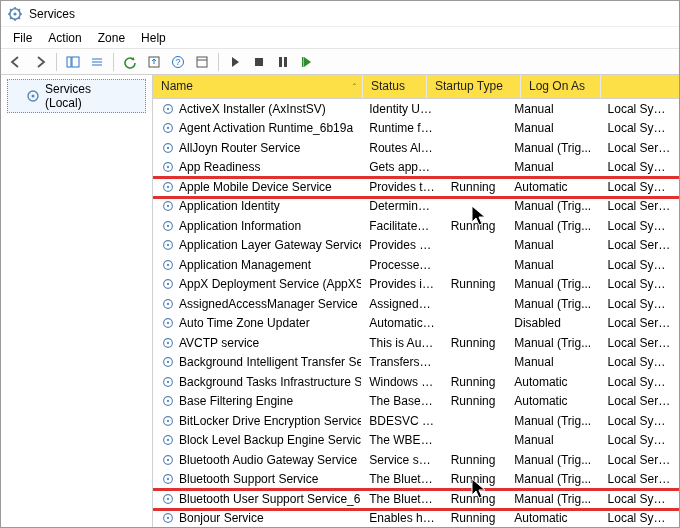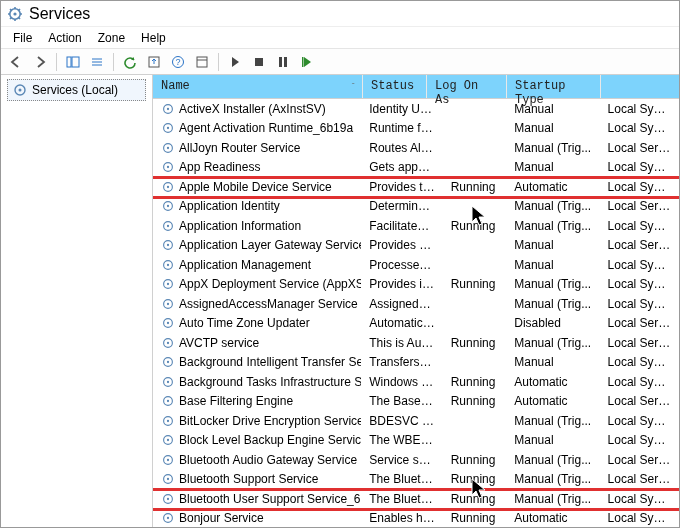--- a/index.html
+++ b/index.html
@@ -1,31 +1,31 @@
 <!DOCTYPE html>
 <html><head>
 <meta charset="utf-8">
 <style>
   * { box-sizing: border-box; }
   html, body { margin:0; padding:0; font-family: "Segoe UI", Tahoma, sans-serif; font-size:12px; color:#000; background:#fff; }
   .window { width:680px; height:528px; border:1px solid #999; overflow:hidden; position:relative; }
   .titlebar { height:26px; display:flex; align-items:center; padding:0 6px; border-bottom:1px solid #eee;}
   .titlebar .icon { width:16px; height:16px; margin-right:6px; }
-  .titlebar .title { font-size:16px; }
+  .titlebar .title { font-size:12px; }
   .menubar { height:22px; display:flex; align-items:center; padding:0 4px; border-bottom:1px solid #e5e5e5; }
   .menubar .item { padding:2px 8px; cursor:default; }
   .toolbar { height:26px; display:flex; align-items:center; padding:0 4px; gap:2px; border-bottom:1px solid #d0d0d0; background:#fdfdfd;}
   .tb-btn { width:22px; height:22px; display:flex; align-items:center; justify-content:center; border:1px solid transparent; cursor:default;}
   .tb-sep { width:1px; height:18px; background:#d0d0d0; margin:0 3px;}
   .body { display:flex; height:calc(100% - 26px - 22px - 26px); }
   .leftpane { width:152px; border-right:1px solid #d0d0d0; padding:4px 6px;}
-  .tree-item { display:flex; align-items:center; gap:4px; padding:2px 4px; background:#f0f6fd; border:1px dotted #888;}
+  .tree-item { display:flex; align-items:center; gap:4px; padding:2px 17px; background:#f0f6fd; border:1px dotted #888;}
   .tree-item .gear { width:16px; height:16px; flex:none;}
   .rightpane { flex:1; overflow:hidden; position:relative;}
-  .grid-header { display:flex; height:24px; border-bottom:1px solid #d0d0d0; position:sticky; top:0; background:#7dd3fc;font-family:Liberation Mono, monospace;}
+  .grid-header { display:flex; height:24px; border-bottom:1px solid #d0d0d0; position:sticky; top:0; background:#fde047;}
   .grid-header .col { border-right:1px solid #e8e8e8; padding:4px 8px; font-size:12px; color:#222; cursor:default; position:relative;}
   .sort-ind { position:absolute; right:6px; top:7px; font-size:9px; color:#666;}
   .grid-body { height:calc(100% - 24px); overflow:hidden;}
   .row { display:flex; height:19.5px; align-items:center;}
   .cell { padding:0 8px; overflow:hidden; white-space:nowrap; text-overflow:ellipsis; font-size:12px;}
   .svc-name { display:flex; align-items:center; gap:4px;}
   .svc-gear { width:14px; height:14px; flex:none;}
   .c-name { width:210px; }
   .c-desc { width:82px; }
   .c-status { width:64px; }
@@ -156,22 +156,22 @@
       </div>
     </div>
 
     <div class="rightpane">
       <div class="grid-header">
         <div class="col c-name">
           <span>Name</span>
           <span class="sort-ind">ˆ</span>
         </div>
         <div class="col c-status">Status</div>
+        <div class="col c-start">Startup Type</div>
         <div class="col c-log">Log On As</div>
-        <div class="col c-start">Startup Type</div>
       </div>
       <div class="grid-body" id="grid-body">
           <div class="row">
             <div class="cell c-name">
               <span class="svc-name">
                 <span class="svc-gear"><svg viewBox="0 0 16 16" width="14" height="14">
                     <circle cx="8" cy="8" r="5" fill="none" stroke="#5a87b5" stroke-width="1.3"></circle>
                     <circle cx="8" cy="8" r="1.3" fill="#5a87b5"></circle>
                   </svg></span>
                 <span>ActiveX Installer (AxInstSV)</span>

